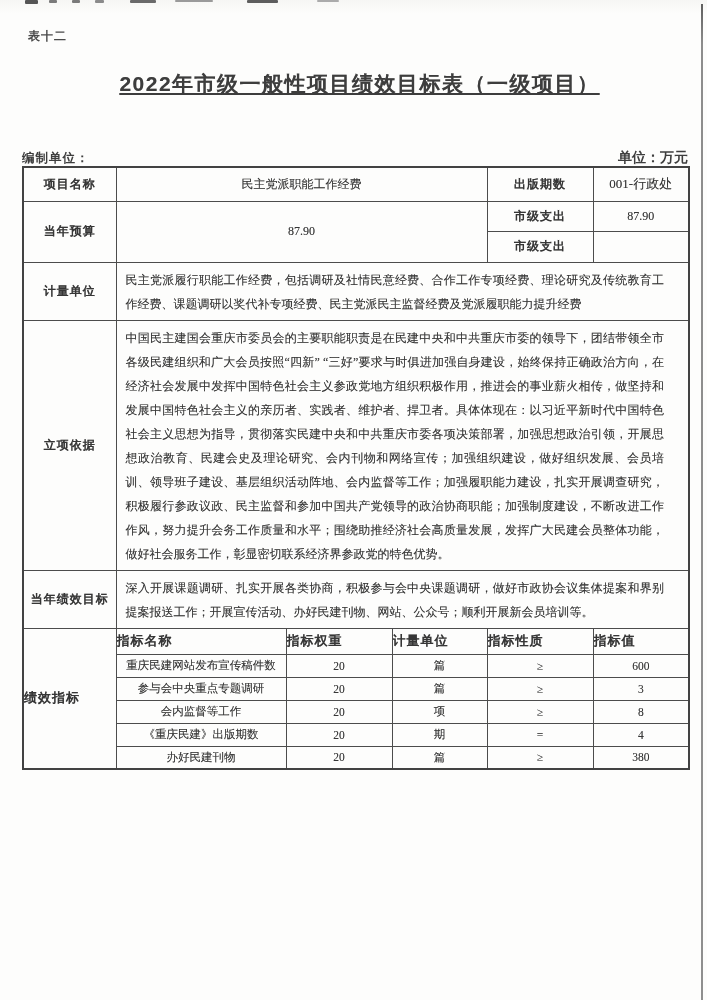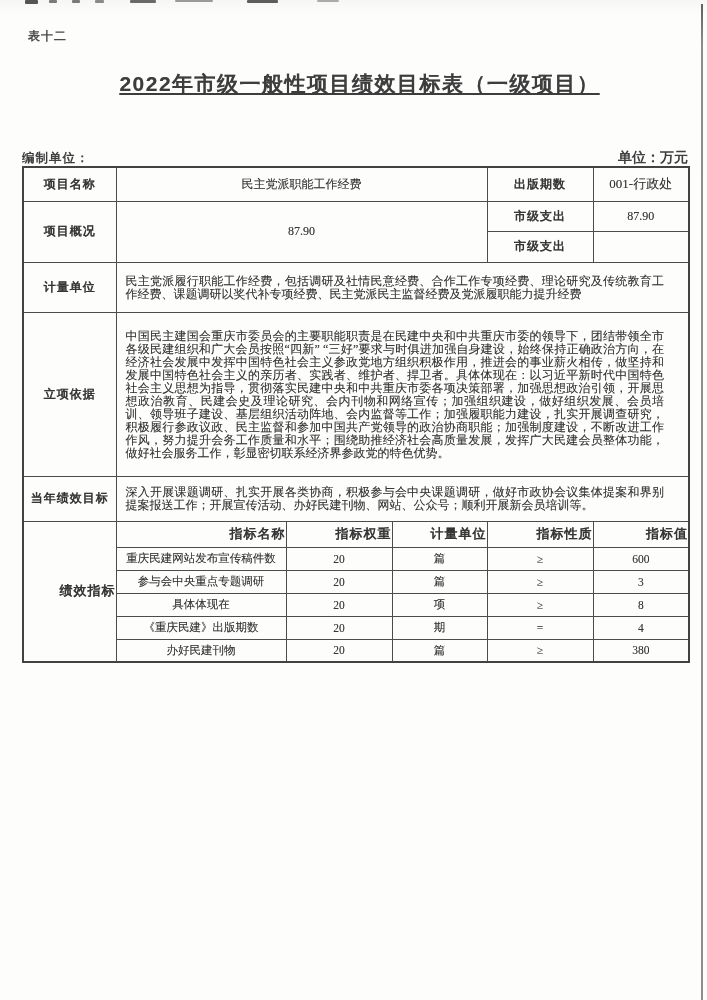--- a/index.html
+++ b/index.html
@@ -67,29 +67,29 @@
     text-shadow: 0 0 0.4px rgba(70,70,70,.45);
     overflow: hidden;
   }
   td.lab {
     font-weight: bold; font-size: 13px; text-align: center;
     letter-spacing: 1px; color: #333;
   }
   td.ctr { text-align: center; }
   td.txt {
     text-align: justify; padding: 5px 24px 4px 9px;
-    line-height: 13px; vertical-align: top; color: #3a3a3a;
+    line-height: 24px; vertical-align: top; color: #3a3a3a;
   }
   tr.r1 td { height: 34px; }
   tr.r2 td { height: 30px; }
   tr.r3 td { height: 31px; }
   tr.r4 td { height: 50px; }
   tr.r5 td { height: 164px; }
   tr.r6 td { height: 45px; }
-  tr.rh td { height: 26px; font-weight: bold; font-size: 13px; text-align: right; letter-spacing: 1px; }
+  tr.rh td { height: 26px; font-weight: bold; font-size: 13px; text-align: left; letter-spacing: 1px; }
   tr.ri td { height: 23px; text-align: center; font-size: 11.5px; }
 </style>
 </head>
 <body>
 
 <div class="page">
 
   <div class="artifacts">
     <i class="a1"></i>
     <i class="a2"></i>
@@ -121,21 +121,21 @@
         <col style="width:96px">
     </colgroup>
     <tbody>
       <tr class="r1">
         <td class="lab">项目名称</td>
         <td class="ctr" colspan="3">民主党派职能工作经费</td>
         <td class="lab">出版期数</td>
         <td class="ctr" style="font-size:13px">001-行政处</td>
       </tr>
       <tr class="r2">
-        <td class="lab" rowspan="2">项目概况</td>
+        <td class="lab" rowspan="2">当年预算</td>
         <td class="ctr" colspan="3" rowspan="2">87.90</td>
         <td class="lab">市级支出</td>
         <td class="ctr">87.90</td>
       </tr>
       <tr class="r3">
         <td class="lab">市级支出</td>
         <td class="ctr"></td>
       </tr>
       <tr class="r4">
         <td class="lab">计量单位</td>
@@ -165,21 +165,21 @@
         <td>600</td>
       </tr>
       <tr class="ri">
         <td>参与会中央重点专题调研</td>
         <td>20</td>
         <td>篇</td>
         <td>≥</td>
         <td>3</td>
       </tr>
       <tr class="ri">
-        <td>具体体现在</td>
+        <td>会内监督等工作</td>
         <td>20</td>
         <td>项</td>
         <td>≥</td>
         <td>8</td>
       </tr>
       <tr class="ri">
         <td>《重庆民建》出版期数</td>
         <td>20</td>
         <td>期</td>
         <td>=</td>

